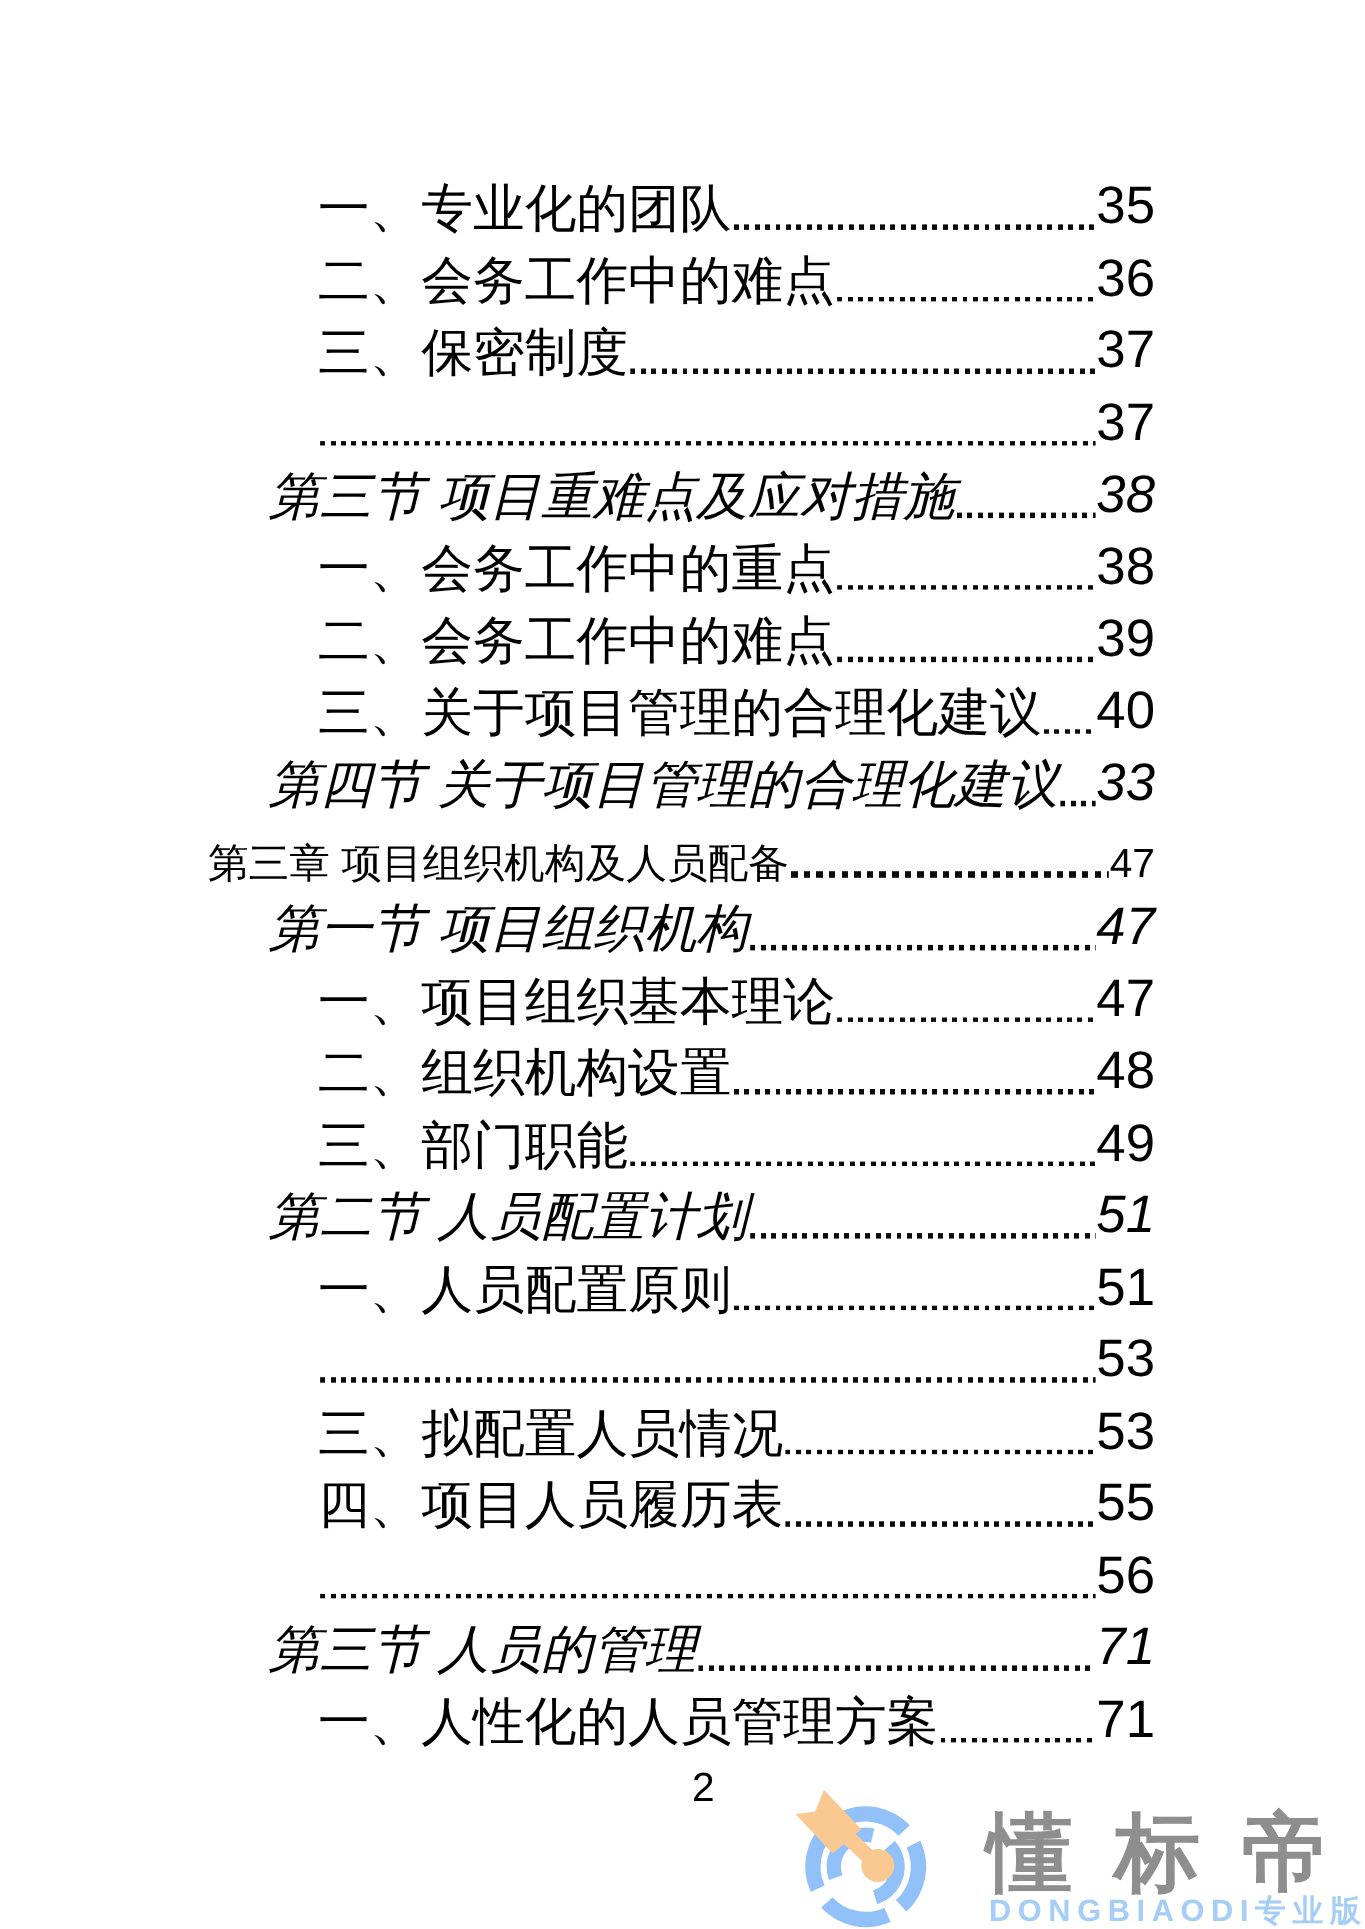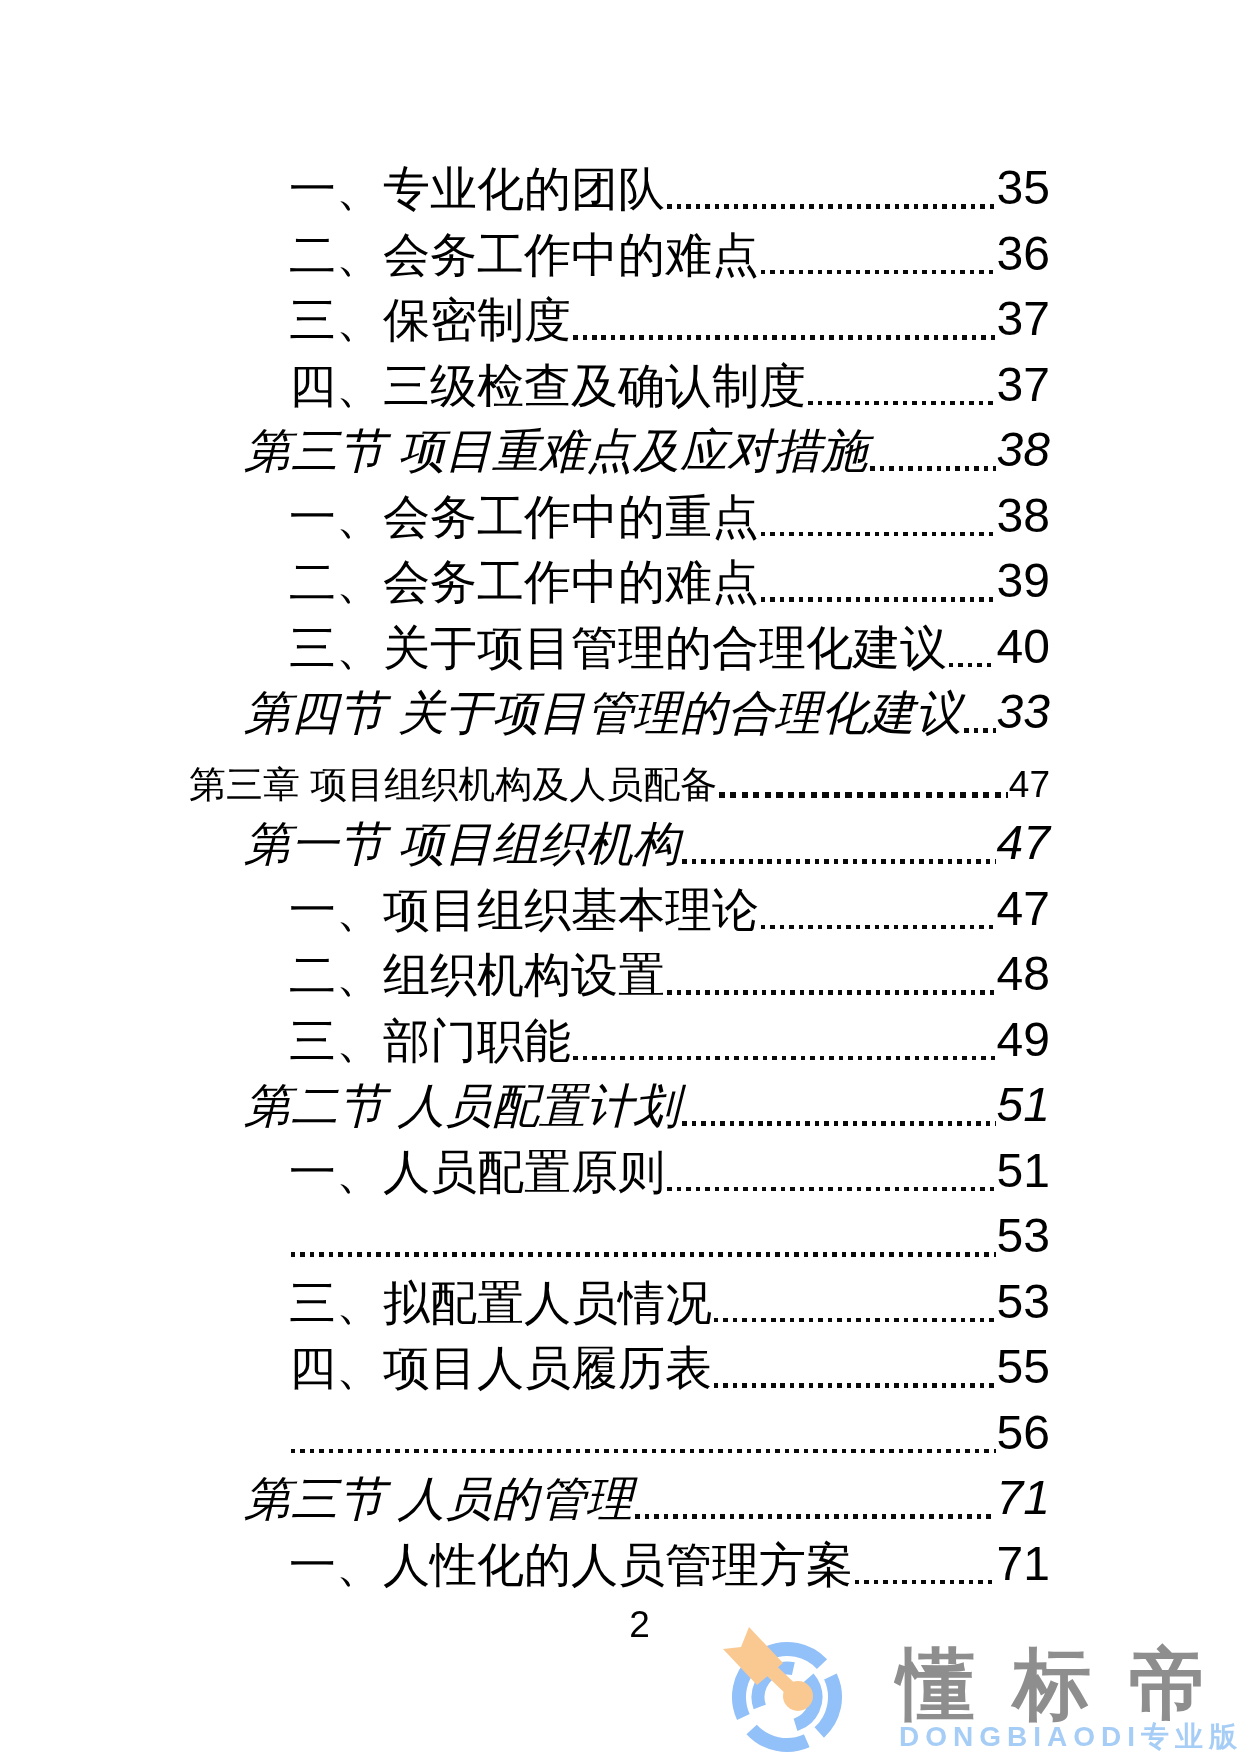--- a/index.html
+++ b/index.html
@@ -111,21 +111,20 @@
         <span class="toc-label">二、会务工作中的难点</span>
         <span class="toc-leader"></span>
         <span class="toc-page">36</span>
       </div>
       <div class="toc-row level-item">
         <span class="toc-label">三、保密制度</span>
         <span class="toc-leader"></span>
         <span class="toc-page">37</span>
       </div>
       <div class="toc-row level-item">
-        <span class="toc-label">四、三级检查及确认制度</span>
         <span class="toc-leader"></span>
         <span class="toc-page">37</span>
       </div>
       <div class="toc-row level-section">
         <span class="toc-label">第三节 项目重难点及应对措施</span>
         <span class="toc-leader"></span>
         <span class="toc-page">38</span>
       </div>
       <div class="toc-row level-item">
         <span class="toc-label">一、会务工作中的重点</span>

